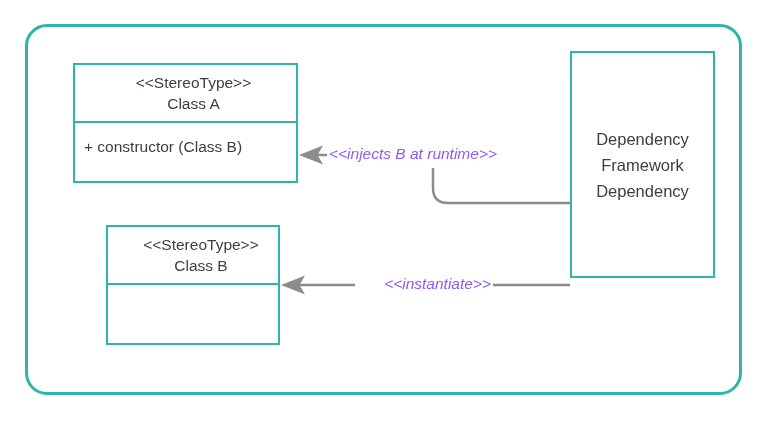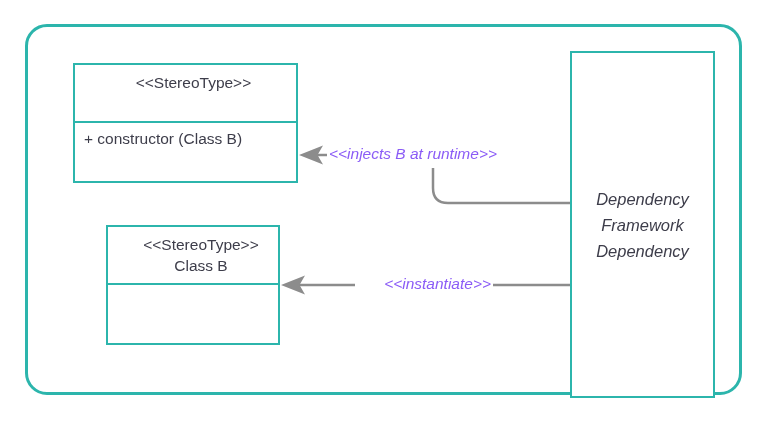--- a/index.html
+++ b/index.html
@@ -38,34 +38,33 @@
     line-height: 21px;
     padding-top: 7px;
     box-sizing: border-box;
     border-bottom: 2px solid #2cb5ac;
     padding-left: 16px;
   }
   .class-a-box { left: 73px; top: 63px; width: 225px; height: 120px; }
   .class-a-box .uml-header { height: 58px; }
   .class-a-box .uml-body {
     font-size: 15.5px;
-    padding: 7px 0 0 9px;
+    padding: 15px 0 0 9px;
     text-align: left;
   }
   .class-b-box { left: 106px; top: 225px; width: 174px; height: 120px; }
   .class-b-box .uml-header { height: 58px; }
   .framework-box {
-    left: 570px; top: 51px; width: 145px; height: 347px;
+    left: 570px; top: 51px; width: 145px; height: 227px;
     display: flex;
     align-items: center;
     justify-content: center;
     text-align: center;
     font-size: 16.5px;
     line-height: 26px;
-    font-style: italic;
   }
   .connector-layer {
     position: absolute;
     left: 0; top: 0;
     width: 768px;
     height: 424px;
     pointer-events: none;
   }
   .edge-label {
     position: absolute;
@@ -96,20 +95,21 @@
     <path d="M433,168 L433,188 Q433,203 448,203 L570,203" fill="none" stroke="#8c8c8c" stroke-width="2.5"></path>
 
     <line x1="493" y1="285" x2="570" y2="285" stroke="#8c8c8c" stroke-width="2.5"></line>
     <line x1="292" y1="285" x2="355" y2="285" stroke="#8c8c8c" stroke-width="2.5"></line>
     <polygon points="281,285 305,275.5 299.5,285 305,294.5" fill="#8c8c8c"></polygon>
   </svg>
 
   <div class="uml-box class-a-box">
     <div class="uml-header">
       <div>&lt;&lt;StereoType&gt;&gt;</div>
+      <div>Class A</div>
     </div>
     <div class="uml-body">
       <div>+ constructor (Class B)</div>
     </div>
   </div>
 
   <div class="uml-box class-b-box">
     <div class="uml-header">
       <div>&lt;&lt;StereoType&gt;&gt;</div>
       <div>Class B</div>

